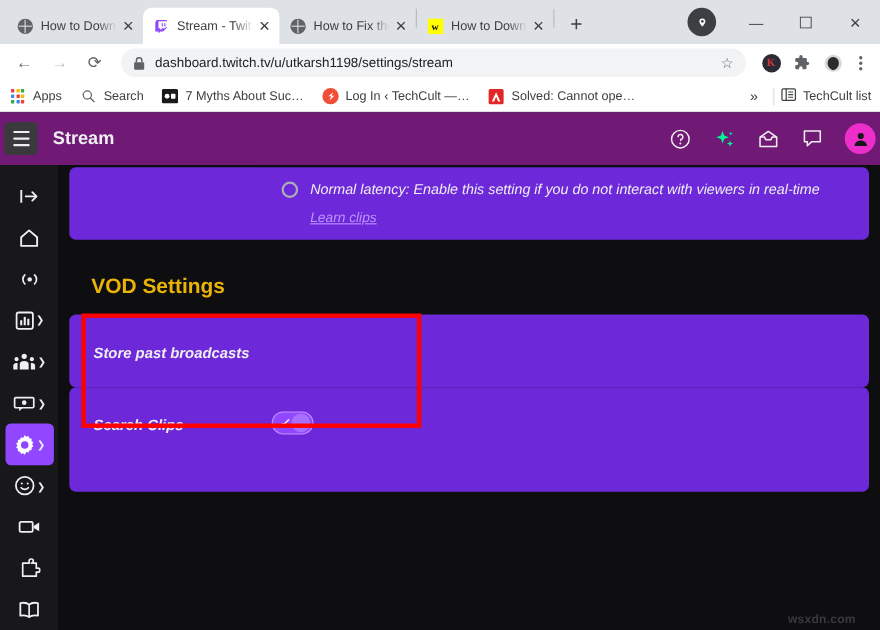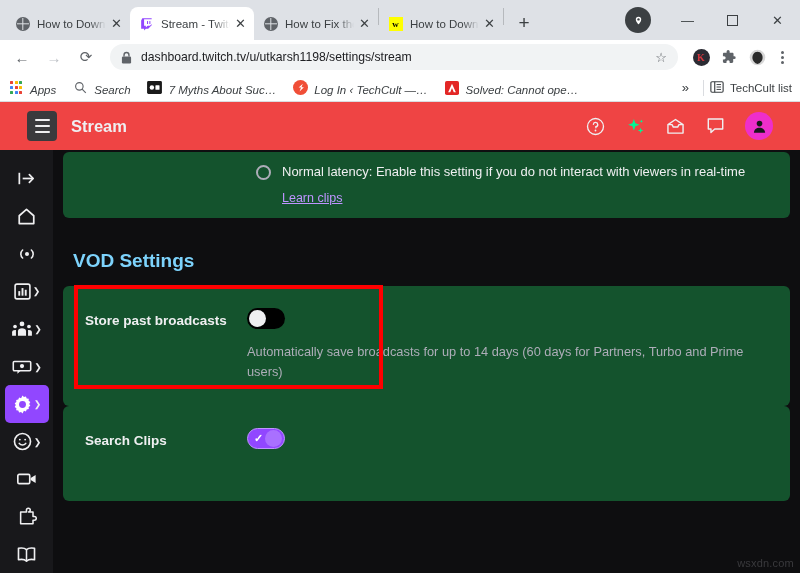--- a/index.html
+++ b/index.html
@@ -93,34 +93,34 @@
   .ext-k { width:17px;height:17px;border-radius:50%;background:#2b2b33;color:#d4373e;font-size:10px;font-weight:bold;display:flex;align-items:center;justify-content:center;font-family:"Liberation Serif",serif;}
   .menu-dots { width:20px; margin-left:4px; display:flex;flex-direction:column;align-items:center;gap:2px; }
   .menu-dots i { width:3px;height:3px;border-radius:50%;background:#5f6368;display:block; }
 
   
   .bookmarks {
     height:28px; background:#fff; display:flex; align-items:center;
     padding: 0 8px; font-size:11.5px; color:#3c4043; flex:0 0 28px;
     border-bottom:1px solid #dadce0;
   }
-  .bm { display:flex; align-items:flex-end; margin-right:16px; white-space:nowrap;font-style:italic; }
+  .bm { display:flex; align-items:center; margin-right:16px; white-space:nowrap; }
   .bm .bmico { width:16px;height:16px;margin-right:6px;display:flex;align-items:center;justify-content:center;flex:0 0 16px;}
   .apps-grid { display:grid; grid-template-columns:repeat(3,3px); grid-template-rows:repeat(3,3px); gap:1.6px;}
   .apps-grid i{ display:block;width:3px;height:3px;border-radius:0.5px;}
   .bm-right { margin-left:auto; display:flex; align-items:center; }
   .chev { padding:0 8px; color:#3c4043; font-size:13px; }
   .bm-div { width:1px;height:16px;background:#dadce0;margin:0 6px; }
   .readinglist { display:flex;align-items:center;gap:6px; }
 
   
   .twitch { flex:1; display:flex; flex-direction:column; background:#0e0e10; min-height:0; }
   .tw-header {
-    height:48px; background:#ef4444; display:flex; align-items:center;
-    padding:0 27px; flex:0 0 48px;
+    height:48px; background:#701a75; display:flex; align-items:center;
+    padding:0 4px; flex:0 0 48px;
   }
   .hamburger {
     width:30px;height:30px;border-radius:4px;background:#3a3a3d;
     display:flex;flex-direction:column;align-items:center;justify-content:center;gap:4px;
   }
   .hamburger i{ display:block;width:15px;height:2px;background:#efeff1;border-radius:1px;}
   .tw-title { margin-left:14px; color:#efeff1; font-size:16.5px; font-weight:600; }
   .tw-header-right { margin-left:auto; display:flex; align-items:center; gap:20px; }
   .hicon { width:20px;height:20px;display:flex;align-items:center;justify-content:center;color:#efeff1; }
   .avatar { width:28px;height:28px;border-radius:50%;background:#ee2ecb;display:flex;align-items:center;justify-content:center;}
@@ -136,32 +136,32 @@
   .sb-item {
     width:44px;height:39px;border-radius:5px;
     display:flex;align-items:center;justify-content:center;
     color:#efeff1; position:relative;
   }
   .sb-item.active { background:#9147ff; }
   .sb-item .arrow { font-size:9px; margin-left:1px; }
 
   
   .tw-content { flex:1; background:#0e0e10; position:relative; overflow:hidden; padding:0 10px; min-width:0;}
-  .panel { background:#14532d; border-radius:6px; padding:0 22px; }
+  .panel { background:#6d28d9; border-radius:6px; padding:0 22px;font-style:italic; }
   .panel.top { margin-top:2px; padding:0; height:66px; position:relative; }
 
   .radio-row { display:flex; align-items:flex-start; padding:12px 0 0 0; }
   .radio {
     width:15px;height:15px;border-radius:50%;border:2px solid #adadb8;
     flex:0 0 15px; margin-left:193px; margin-top:1px;
   }
   .radio-label { color:#efeff1; font-size:13px; margin-left:11px; }
   .learn-more { color:#bf94ff; font-size:12.5px; margin-left:219px; margin-top:11px; display:inline-block; }
 
-  .section-title { color:#7dd3fc; font-size:19px; font-weight:700; margin:32px 0 14px 10px; }
+  .section-title { color:#eab308; font-size:19px; font-weight:700; margin:32px 0 14px 20px; }
 
   .setting-row { display:flex; align-items:flex-start; padding:22px 0 0 0; }
   .setting-label { color:#efeff1; font-size:13.5px; font-weight:700; width:162px; flex:0 0 162px; padding-top:5px; }
   .setting-ctl { flex:1; min-width:0; }
 
   .toggle {
     width:38px;height:21px;border-radius:11px;background:#000;
     display:flex;align-items:center;padding:2px; position:relative;
   }
   .toggle .knob { width:17px;height:17px;border-radius:50%;background:#efeff1; }
@@ -169,22 +169,22 @@
   .toggle.on .knob { background:#a970ff; }
   .toggle .check { position:absolute; left:6px; top:3px; color:#fff; font-size:11px; font-weight:bold; }
 
   .setting-desc { color:#adadb8; font-size:12.8px; line-height:1.55; margin-top:13px; max-width:500px; }
 
   
   .annotation {
     position:absolute; border:4px solid #fe0000; pointer-events:none;
   }
   .watermark {
-    position:absolute; right:6px; bottom:4px;
-    color:#3a3a3d; font-size:11px; letter-spacing:0.2px;
+    position:absolute; right:22px; bottom:4px;
+    color:#3a3a3d; font-size:11px; letter-spacing:0.2px;font-weight:bold;
   }
 </style>
 </head>
 <body>
 
 <div class="browser">
 
   <div class="tabstrip">
 
     <div class="tab">
@@ -500,26 +500,20 @@
             <span class="radio-label">Normal latency: Enable this setting if you do not interact with viewers in real-time</span>
           </div>
           <a class="learn-more" href="#">Learn clips</a>
         </div>
 
         <div class="section-title">VOD Settings</div>
 
         <div class="panel" style="padding-bottom:24px;">
           <div class="setting-row">
             <div class="setting-label">Store past broadcasts</div>
-            <div class="setting-ctl">
-              <div class="toggle">
-                <span class="knob"></span>
-              </div>
-              <div class="setting-desc">Automatically save broadcasts for up to 14 days (60 days for Partners, Turbo and Prime users)</div>
-            </div>
           </div>
         </div>
 
 
         <div class="panel" style="padding-bottom:24px;">
           <div class="setting-row">
             <div class="setting-label">Search Clips</div>
             <div class="setting-ctl">
               <div class="toggle on">
                 <span class="check">✓</span>

